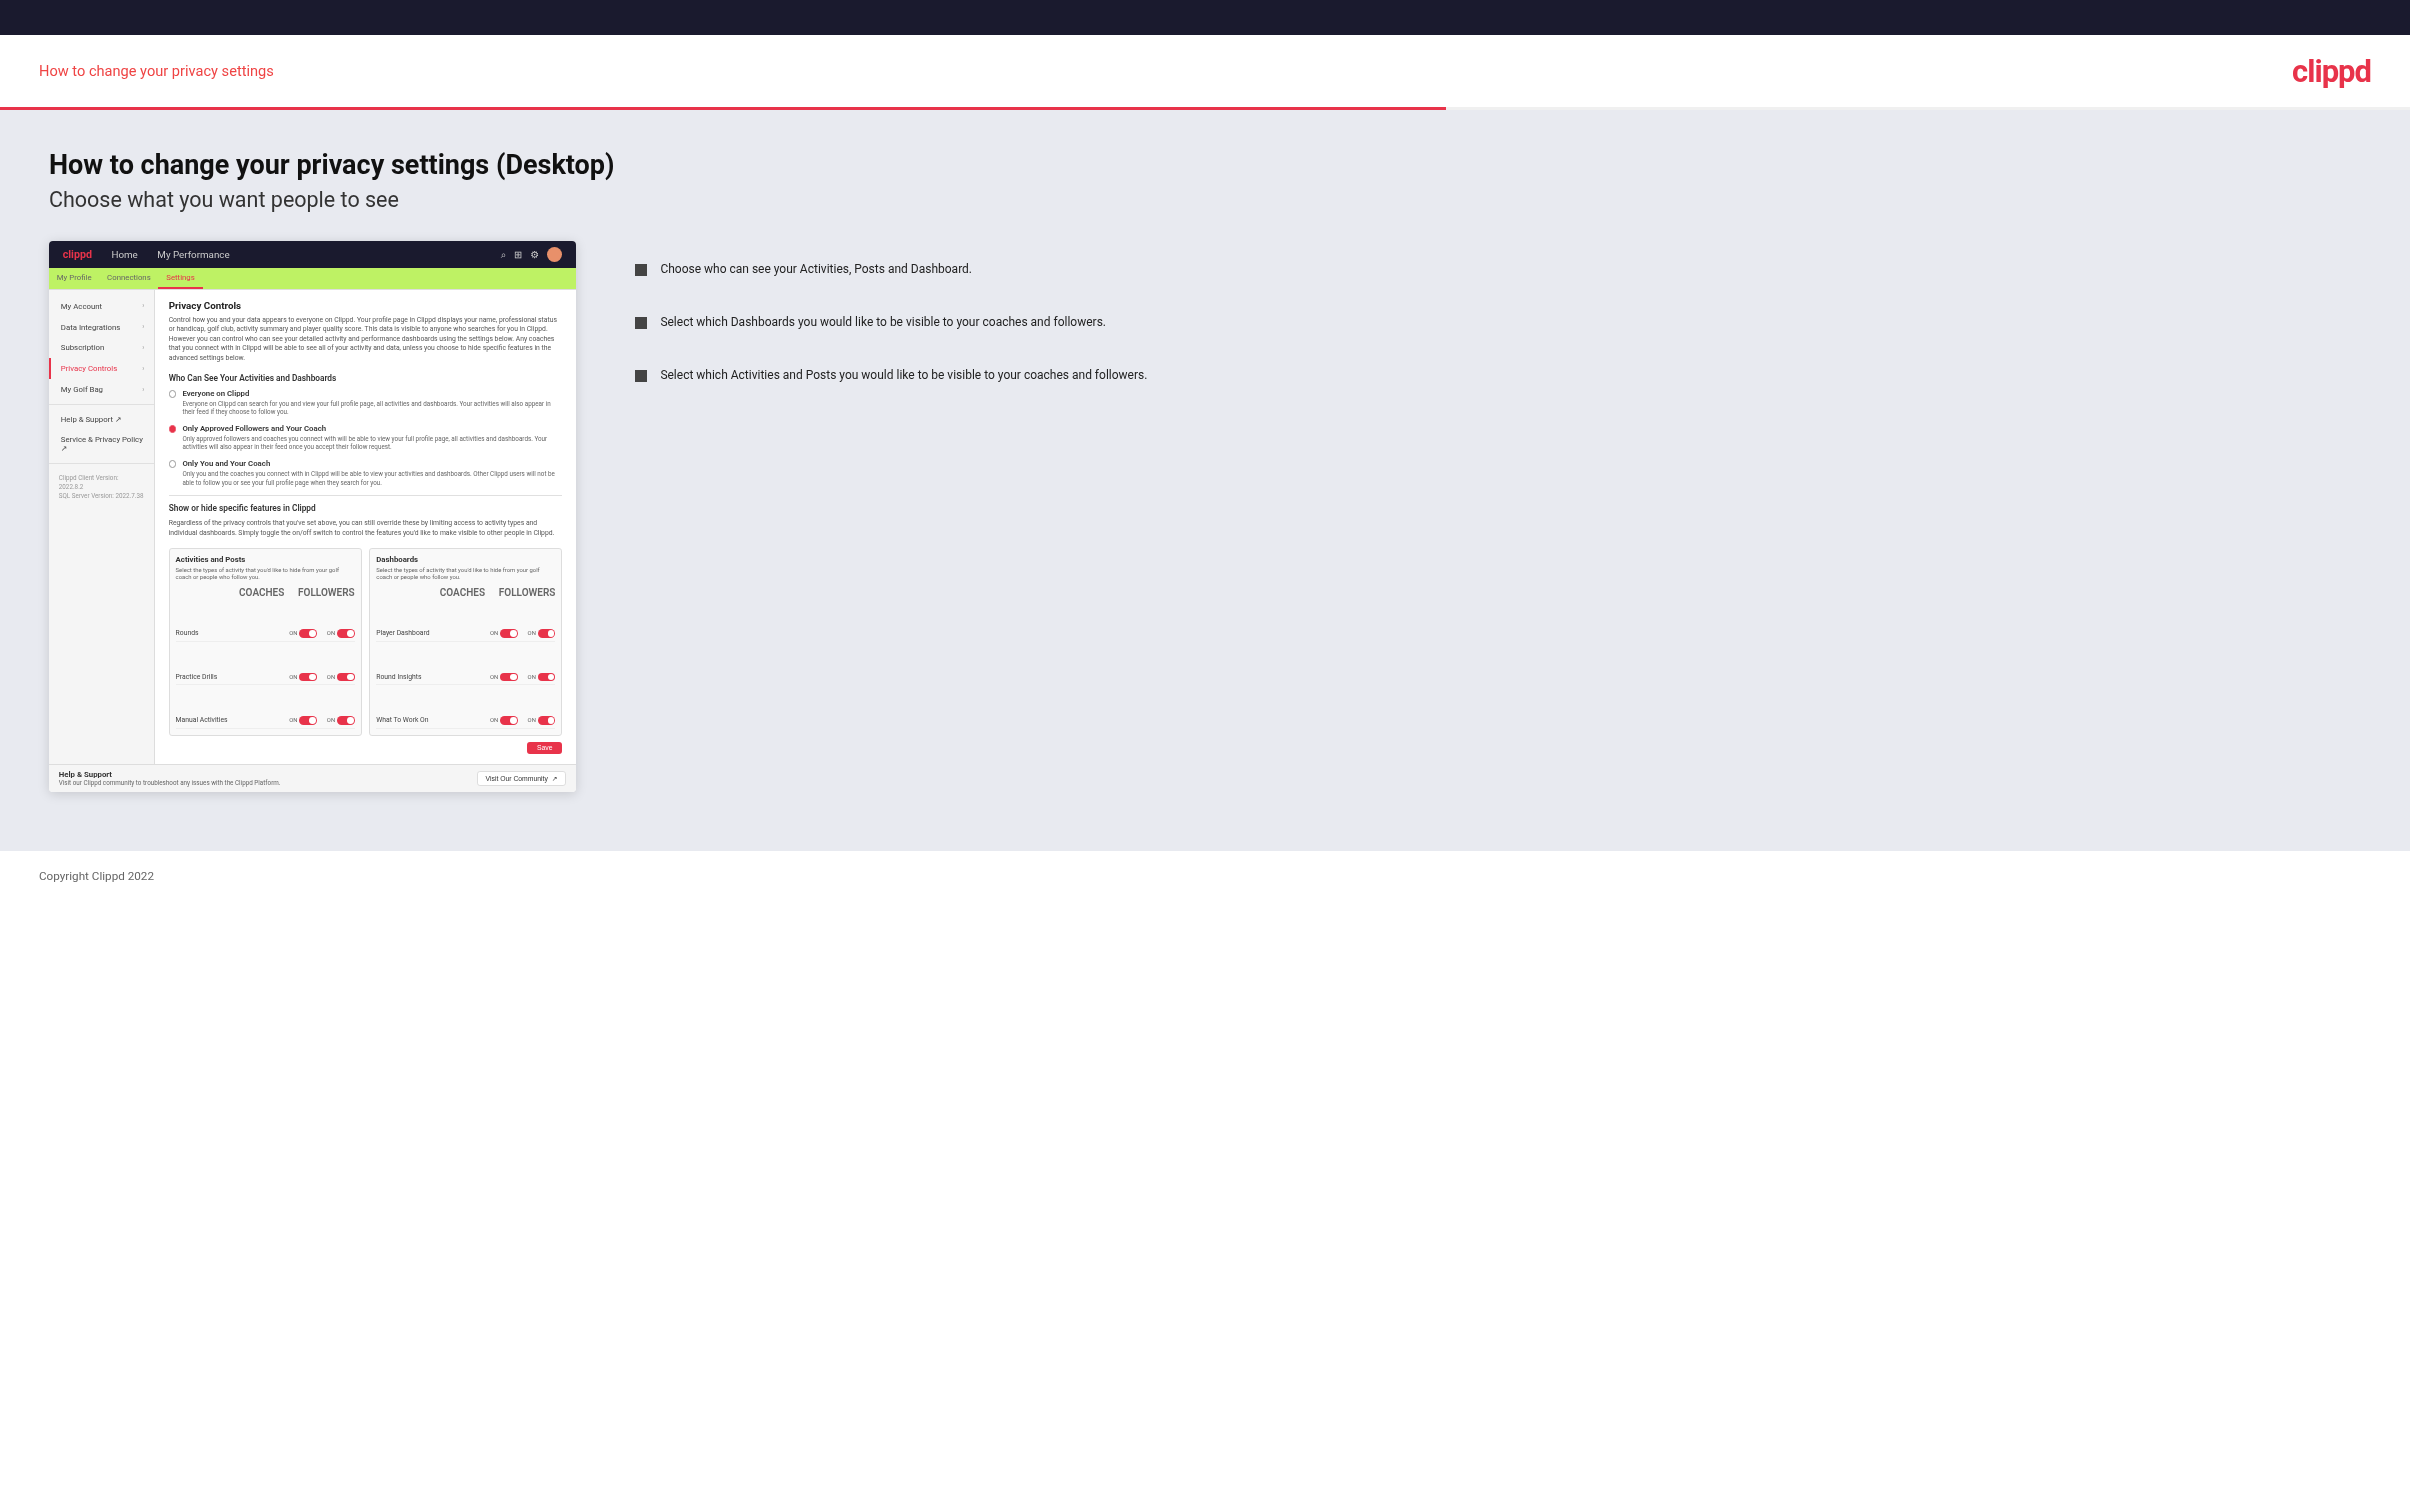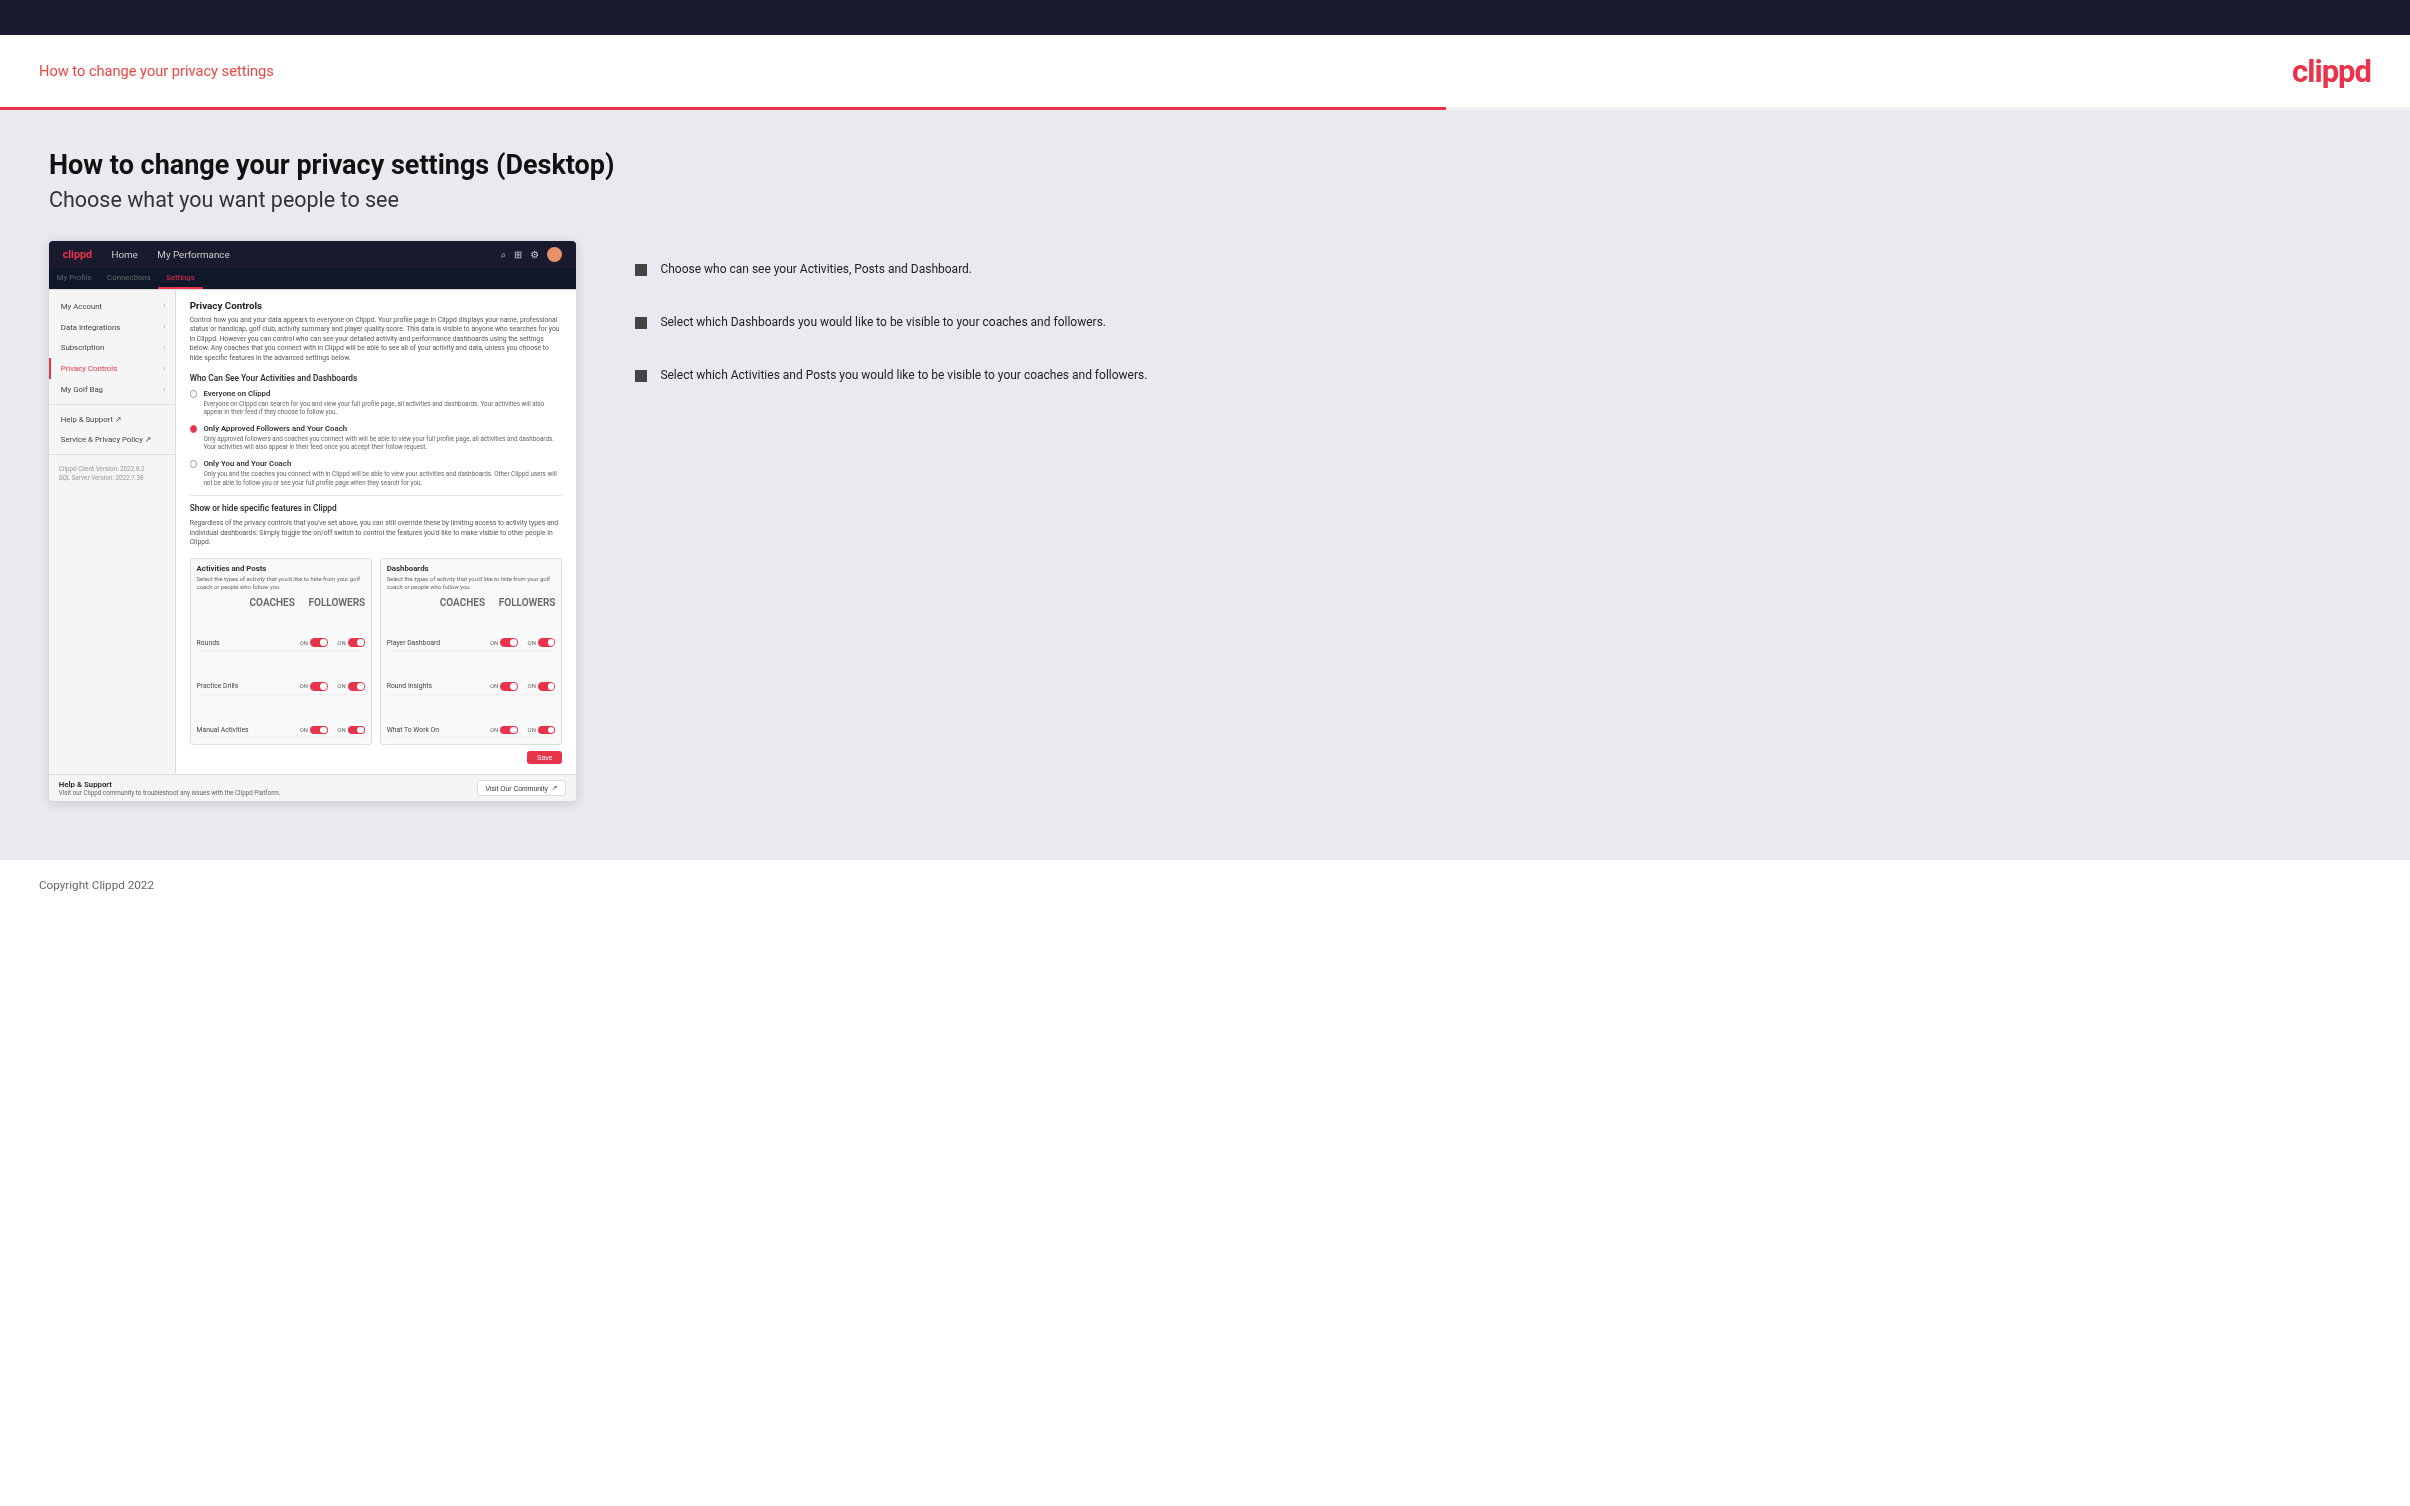--- a/index.html
+++ b/index.html
@@ -85,21 +85,21 @@
     .mock-nav-item { color: #ccc; font-size: 9.8px; }
     .mock-nav-spacer { flex: 1; }
     .mock-nav-icons { display: flex; gap: 7.8px; align-items: center; }
     .mock-icon-circle { width: 15.6px; height: 15.6px; background: #e8906a; border-radius: 50%; }
 
     
     .mock-body {
       display: flex;
     }
     .mock-sidebar {
-      width: 127px;
+      width: 106px;
       background: #f5f5f5;
       padding: 5.9px 0;
       flex-shrink: 0;
       border-right: 1px solid #ddd;
     }
     .mock-tab {
       font-size: 7.8px;
       padding: 4.9px 7.8px;
       color: #666;
       cursor: pointer;
@@ -327,21 +327,21 @@
         <span class="mock-nav-item">My Performance</span>
         <span class="mock-nav-spacer"></span>
         <div class="mock-nav-icons">
           <span style="color:#ccc;font-size:9.8px;">⌕</span>
           <span style="color:#ccc;font-size:9.8px;">⊞</span>
           <span style="color:#ccc;font-size:9.8px;">⚙</span>
           <div class="mock-icon-circle"></div>
         </div>
       </div>
 
-      <div style="background:#0f172a; border-bottom:1px solid #ddd; display:flex;">
+      <div style="background:#bef264; border-bottom:1px solid #ddd; display:flex;">
         <span class="mock-tab">My Profile</span>
         <span class="mock-tab">Connections</span>
         <span class="mock-tab active">Settings</span>
       </div>
 
       <div class="mock-body">
 
         <div class="mock-sidebar">
           <div class="mock-sidebar-item">
             <span>My Account</span>

